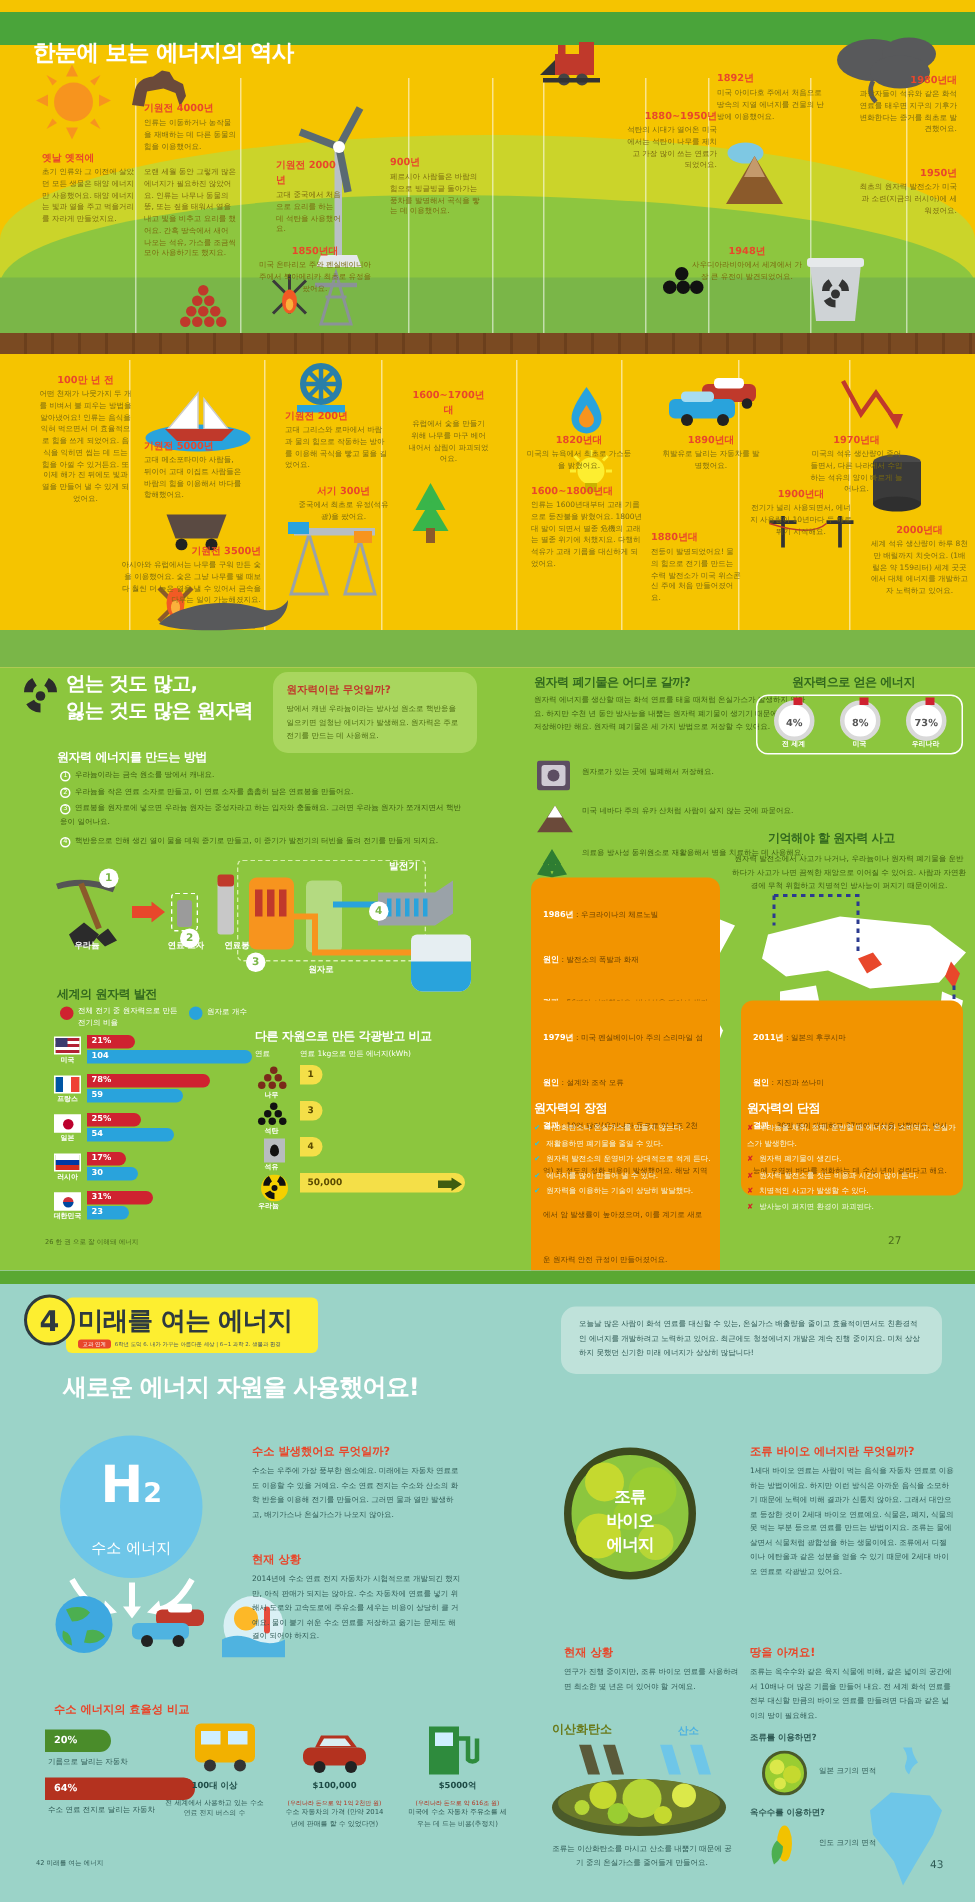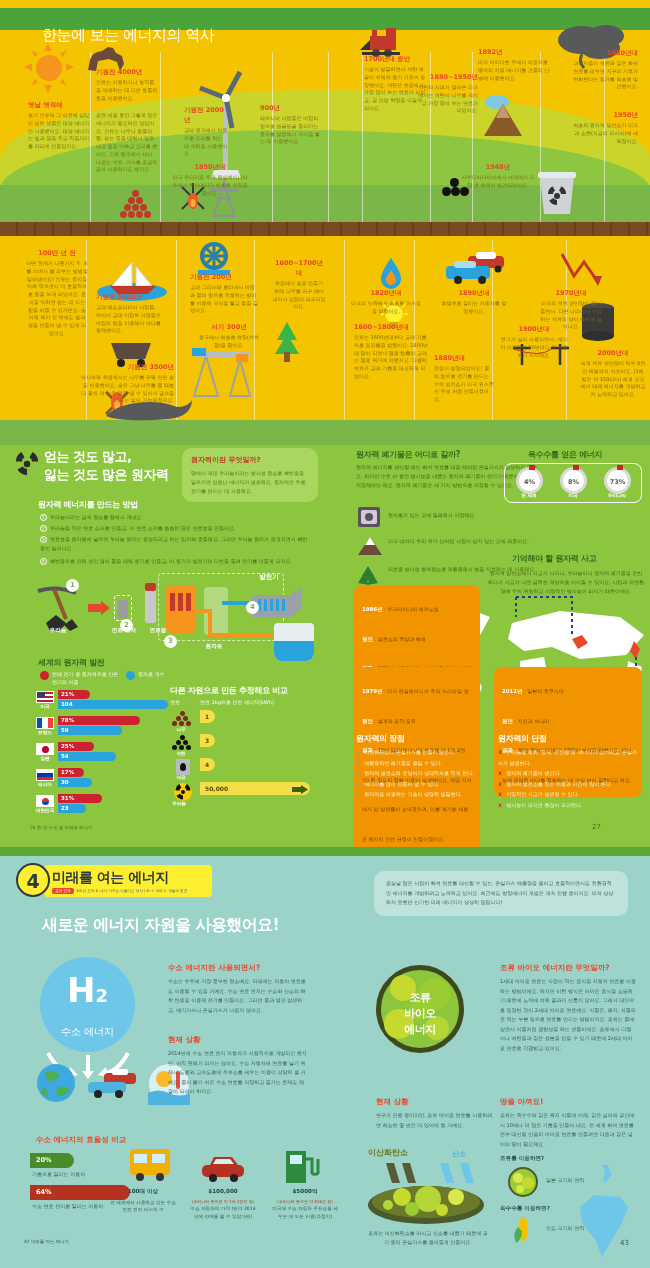--- a/index.html
+++ b/index.html
@@ -8,21 +8,21 @@
     font-family:"DejaVu Sans", sans-serif;
     background:#e8e8e8;
   }
   .page { position:relative; width:650px; overflow:hidden; }
 
   
   #p1 { height:445px; background:#f5c400; }
   .p1-hdr { position:absolute; top:8px; left:0; width:650px; height:22px; background:#4aa43a; }
   .p1-title {
     position:absolute; top:26px; left:22px; color:#fff;
-    font-size:15px; font-weight:normal; letter-spacing:-0.5px;margin-left:20px;
+    font-size:15px; font-weight:bold; letter-spacing:-0.5px;
   }
   .hills { position:absolute; left:0; width:650px; }
   .hill-a { top:90px; height:120px; background:#cbd42a; border-radius:50% 50% 0 0 / 70px 70px 0 0; }
   .hill-b { top:130px; height:90px; background:#8dc63f; border-radius:45% 55% 0 0 / 60px 60px 0 0; }
   .ground1 { position:absolute; top:185px; left:0; width:650px; height:40px; background:#7ab648; }
   .soil1 { position:absolute; top:222px; left:0; width:650px; height:14px; background:#7a4a22; }
   .soil1::after{
      content:""; position:absolute; top:0; left:0; right:0; bottom:0;
      background:repeating-linear-gradient(90deg,#7a4a22 0 16px,#6b3f1c 16px 18px);
   }
@@ -84,21 +84,21 @@
   
   .pc { position:absolute; font-size:5px; line-height:2.1; }
   .pc .ic { font-weight:bold; margin-right:4px; }
 
   
   #p3 { height:421px; background:#9bd3c8; }
   .p3-top { position:absolute; top:0; left:0; width:650px; height:9px; background:#5aa832; }
   .tag {
     position:absolute; background:#fdee30; border-radius:4px; padding:4px 8px;
   }
-  .tag h3 { font-size:14px; color:#2e3a3f; letter-spacing:-.5px; }
+  .tag h3 { font-size:17px; color:#2e3a3f; letter-spacing:-.5px; }
   .tag .sub { font-size:3.6px; color:#4a5a60; margin-top:2px; }
   .tag .badge { background:#e8472b; color:#fff; font-size:3.6px; padding:1px 3px; border-radius:2px; margin-right:3px; }
   .bignum {
     position:absolute; width:34px; height:34px; border-radius:50%; background:#fdee30;
     border:2px solid #2e3a3f; color:#2e3a3f; font-size:19px; font-weight:bold;
     text-align:center; line-height:32px;
   }
   .p3-h1 { position:absolute; color:#fff; font-size:16px; font-weight:bold; letter-spacing:-.6px; }
   .p3-sec { position:absolute; font-size:7.5px; font-weight:bold; color:#e8472b; }
   .p3-body { position:absolute; font-size:5px; color:#2f5a55; line-height:1.9; }
@@ -257,24 +257,20 @@
     <span class="bd">오랜 세월 동안 그렇게 많은 에너지가 필요하진 않았어요. 인류는 나무나 동물의 똥, 또는 짚을 태워서 열을 내고 빛을 비추고 요리를 했어요. 간혹 땅속에서 새어 나오는 석유, 가스를 조금씩 모아 사용하기도 했지요.</span>
     </div>
   <div class="tx" style="left:184px;top:105px;width:44px">
     <span class="yr">기원전 2000년</span>
     <span class="bd">고대 중국에서 처음으로 요리를 하는 데 석탄을 사용했어요.</span>
     </div>
   <div class="tx" style="left:260px;top:103px;width:62px">
     <span class="yr">900년</span>
     <span class="bd">페르시아 사람들은 바람의 힘으로 빙글빙글 돌아가는 풍차를 발명해서 곡식을 빻는 데 이용했어요.</span>
     </div>
-  <div class="tx" style="left:364px;top:54px;width:64px">
-    <span class="yr">1700년대 중반</span>
-    <span class="bd">기술이 발달하면서 석탄 채굴이 쉬워져 증기 기관이 등장했어요. 석탄은 유럽에서 가장 많이 쓰는 연료가 되었고, 곧 산업 혁명을 이끌게 되어요.</span>
-    </div>
   <div class="tx r" style="left:416px;top:72px;width:62px">
     <span class="yr">1880~1950년</span>
     <span class="bd">석탄의 시대가 열어온 미국에서는 석탄이 나무를 제치고 가장 많이 쓰는 연료가 되었어요.</span>
     </div>
   <div class="tx c" style="left:170px;top:162px;width:80px">
     <span class="yr">1850년대</span>
     <span class="bd">미국 온타리오 주와 펜실베이니아 주에서 북아메리카 최초로 유정을 팠어요.</span>
     </div>
   <div class="tx" style="left:478px;top:47px;width:72px">
     <span class="yr">1892년</span>
@@ -534,21 +530,21 @@
   <div class="barR" style="left:58px;top:323px;width:26px">17%</div>
   <div class="barB" style="left:58px;top:333px;width:34px">30</div>
 
   <div class="flag" style="left:36px;top:350px;background:#fff">
     <div style="width:7px;height:7px;border-radius:50%;background:linear-gradient(#cd2e3a 50%,#0047a0 50%);margin:2px auto"></div>
     </div>
   <div class="clabel" style="left:32px;top:363px;width:26px">대한민국</div>
   <div class="barR" style="left:58px;top:349px;width:44px">31%</div>
   <div class="barB" style="left:58px;top:359px;width:28px">23</div>
 
-  <div class="sec-h" style="left:170px;top:240px">다른 자원으로 만든 추정해요 비교</div>
+  <div class="sec-h" style="left:170px;top:240px">다른 자원으로 만든 각광받고 비교</div>
   <div style="position:absolute;left:170px;top:254px;font-size:5px;color:#fff">연료</div>
   <div style="position:absolute;left:200px;top:254px;font-size:5px;color:#fff">연료 1kg으로 만든 에너지(kWh)</div>
 
   <div class="dot-stack" style="left:172px;top:266px;width:22px;height:14px">
     <i style="left:8px;top:0;width:5px;height:5px;background:#7a2a1a"></i>
     <i style="left:4px;top:5px;width:5px;height:5px;background:#7a2a1a"></i>
       <i style="left:11px;top:5px;width:5px;height:5px;background:#7a2a1a"></i>
     <i style="left:0;top:10px;width:5px;height:5px;background:#7a2a1a"></i>
       <i style="left:7px;top:10px;width:5px;height:5px;background:#7a2a1a"></i>
       <i style="left:14px;top:10px;width:5px;height:5px;background:#7a2a1a"></i>
@@ -603,21 +599,21 @@
   <div class="body-t" style="left:388px;top:92px;width:150px">미국 네바다 주의 유카 산처럼 사람이 살지 않는 곳에 파묻어요.</div>
   <svg style="position:absolute;left:356px;top:120px" width="24" height="22">
     <g fill="#2e7d32">
         <polygon points="12,1 18,11 14,11 14,15 10,15 10,11 6,11"></polygon>
       <polygon points="2,18 8,8 10,12 13,10 15,14 11,16 13,20"></polygon>
       <polygon points="22,18 16,8 14,12 11,10 9,14 13,16 11,20"></polygon>
       </g>
   </svg>
   <div class="body-t" style="left:388px;top:120px;width:150px">의료용 방사성 동위원소로 재활용해서 병을 치료하는 데 사용해요.</div>
 
-  <div class="sec-h dark" style="left:528px;top:4px">옥수수를 얻은 에너지</div>
+  <div class="sec-h dark" style="left:528px;top:4px">원자력으로 얻은 에너지</div>
   <div style="position:absolute;left:504px;top:18px;width:138px;height:40px;border:1px solid #fff;border-radius:8px"></div>
   <div class="pcircle" style="left:516px;top:22px">4%</div>
   <div class="clabel" style="left:518px;top:48px;color:#fff">전 세계</div>
   <div class="pcircle" style="left:560px;top:22px">8%</div>
   <div class="clabel" style="left:562px;top:48px;color:#fff">미국</div>
   <div class="pcircle" style="left:604px;top:22px">73%</div>
   <div class="clabel" style="left:602px;top:48px;color:#fff;width:30px">우리나라</div>
 
   <div class="sec-h dark" style="left:512px;top:108px">기억해야 할 원자력 사고</div>
   <div class="body-t" style="left:488px;top:124px;width:156px;text-align:center">원자력 발전소에서 사고가 나거나, 우라늄이나 원자력 폐기물을 운반하다가 사고가 나면 끔찍한 재앙으로 이어질 수 있어요. 사람과 자연환경에 무척 위험하고 치명적인 방사능이 퍼지기 때문이에요.</div>
@@ -720,21 +716,21 @@
     <circle cx="12" cy="25" r="4" fill="#222"></circle>
       <circle cx="33" cy="25" r="4" fill="#222"></circle>
   </svg>
   <svg style="position:absolute;left:148px;top:216px" width="42" height="42">
     <circle cx="21" cy="21" r="20" fill="#d9f0f5"></circle>
     <circle cx="16" cy="16" r="8" fill="#fdb827"></circle>
     <path d="M0 30 q10 -5 21 0 q11 5 21 0 l0 12 l-42 0 z" fill="#4fb3e0"></path>
     <rect x="28" y="8" width="4" height="18" rx="2" fill="#e74c3c"></rect>
   </svg>
 
-  <div class="p3-sec" style="left:168px;top:116px">수소 에너지란 사용되면서?</div>
+  <div class="p3-sec" style="left:168px;top:116px">수소 발생했어요 무엇일까?</div>
   <div class="p3-body" style="left:168px;top:130px;width:140px">수소는 우주에 가장 풍부한 원소예요. 미래에는 자동차 연료로도 이용할 수 있을 거예요. 수소 연료 전지는 수소와 산소의 화학 반응을 이용해 전기를 만들어요. 그러면 물과 열만 발생하고, 배기가스나 온실가스가 나오지 않아요.</div>
   <div class="p3-sec" style="left:168px;top:188px">현재 상황</div>
   <div class="p3-body" style="left:168px;top:202px;width:140px">2014년에 수소 연료 전지 자동차가 시험적으로 개발되긴 했지만, 아직 판매가 되지는 않아요. 수소 자동차에 연료를 넣기 위해서 도로와 고속도로에 주유소를 세우는 비용이 상당히 클 거예요. 물이 붙기 쉬운 수소 연료를 저장하고 옮기는 문제도 해결이 되어야 하지요.</div>
 
   <div class="p3-sec" style="left:36px;top:288px">수소 에너지의 효율성 비교</div>
   <div class="effbar" style="left:30px;top:306px;width:44px;background:#4a8c2a">20%</div>
   <div style="position:absolute;left:32px;top:324px;font-size:5px;color:#2f5a55">기름으로 달리는 자동차</div>
   <div class="effbar" style="left:30px;top:338px;width:100px;background:#b4321f">64%</div>
   <div style="position:absolute;left:32px;top:356px;font-size:5px;color:#2f5a55">수소 연료 전지로 달리는 자동차</div>
 

